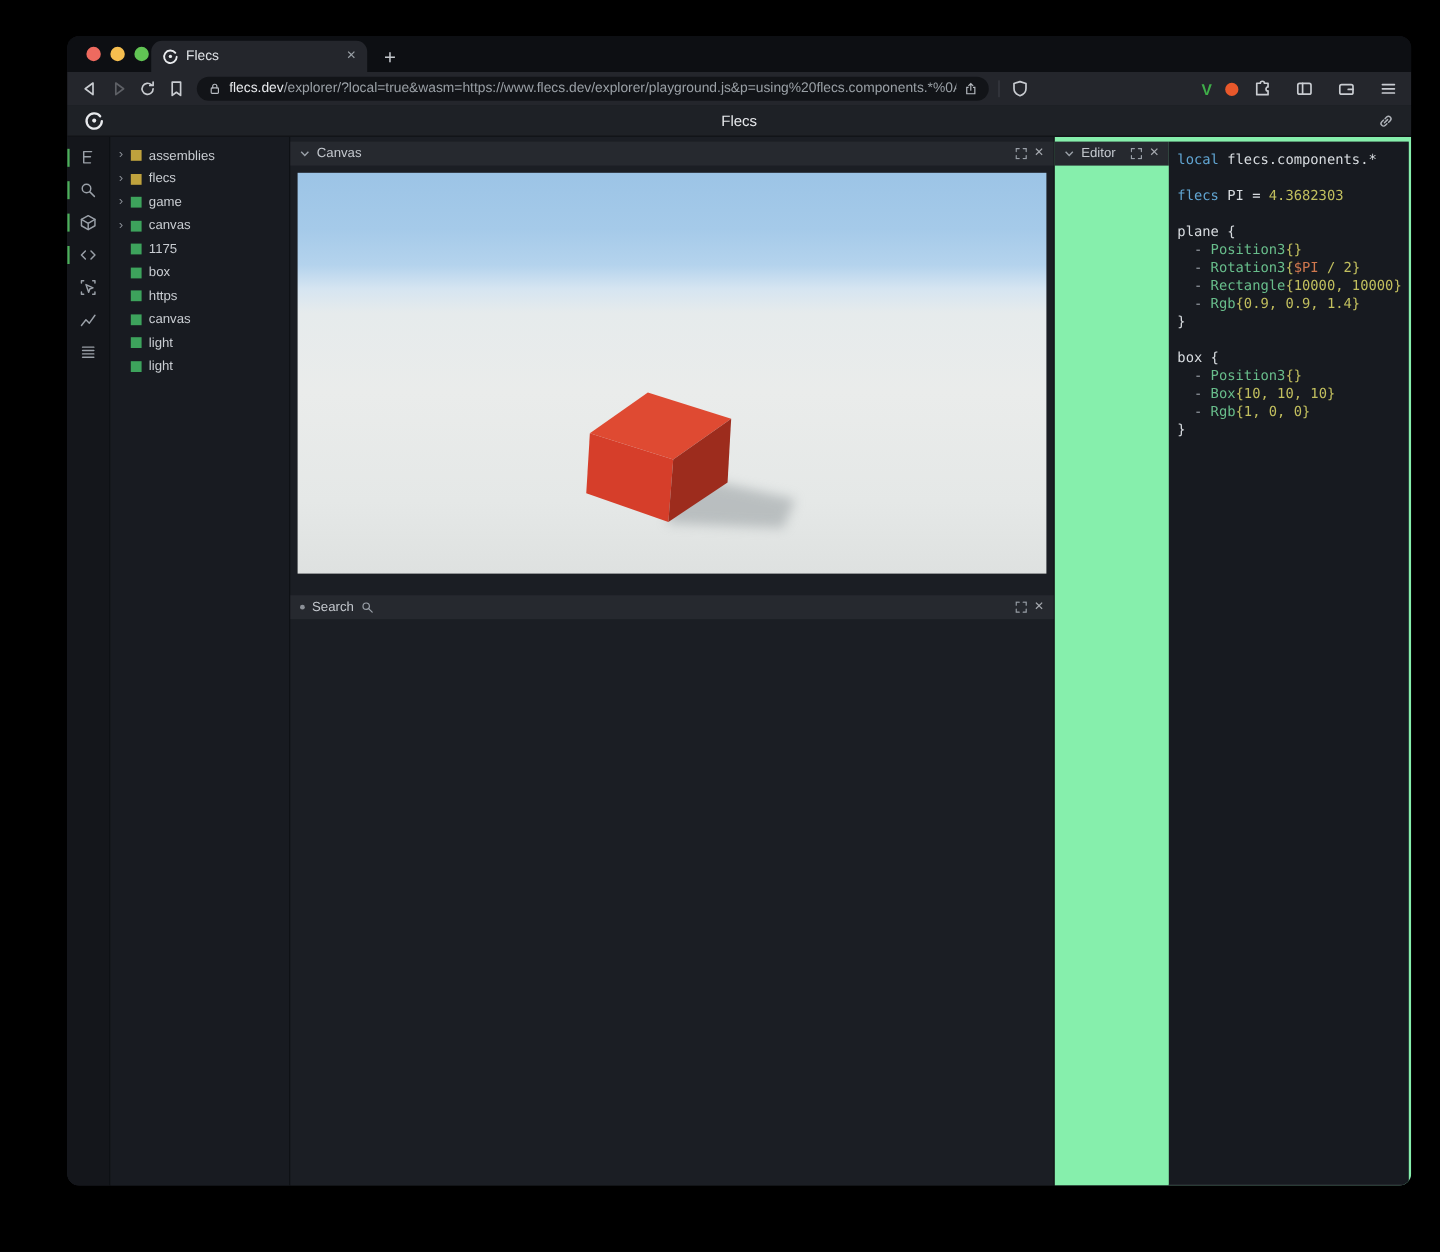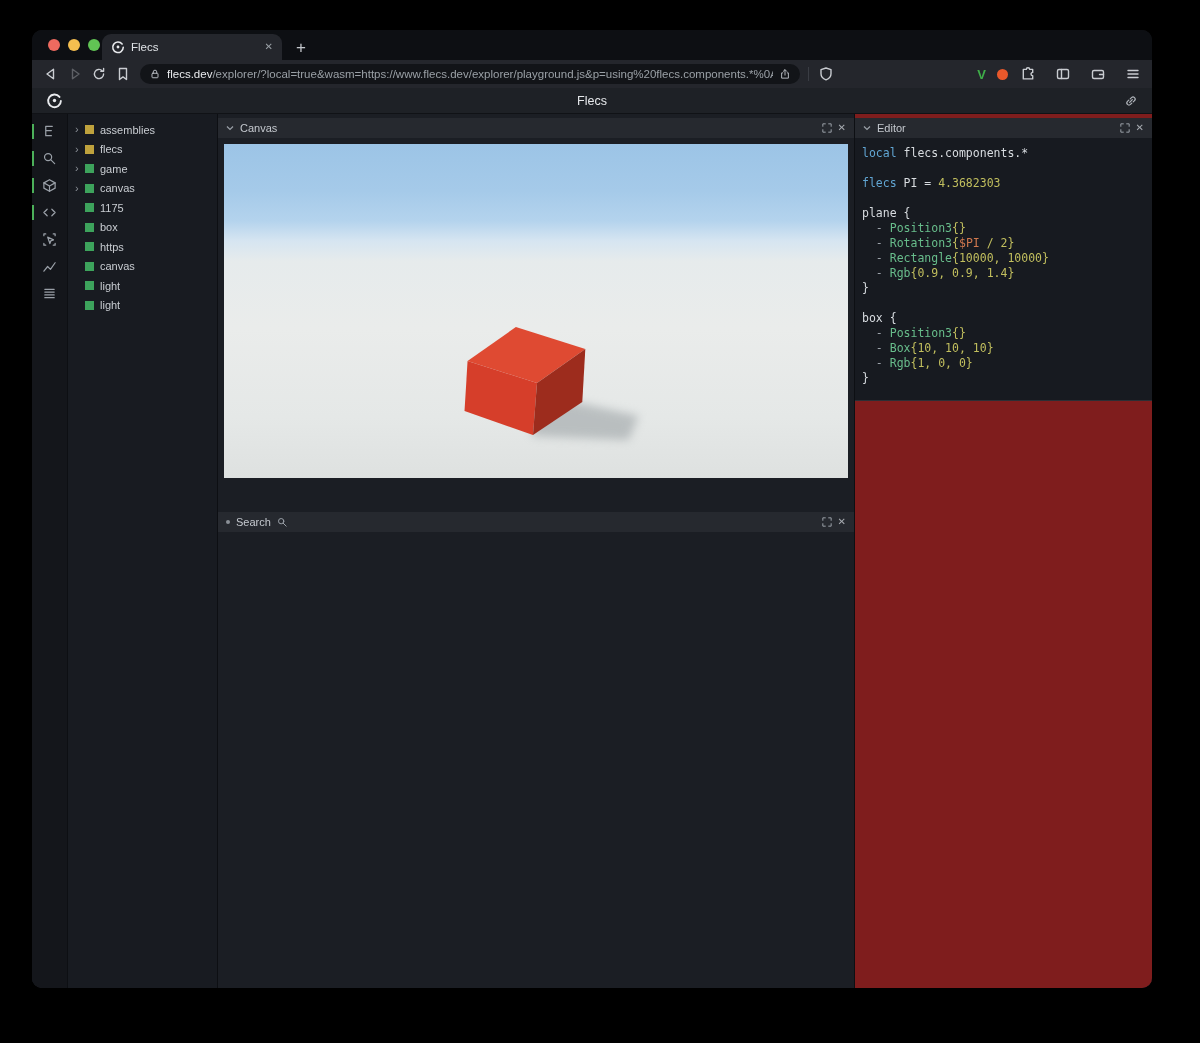--- a/index.html
+++ b/index.html
@@ -1,18 +1,18 @@
 <!DOCTYPE html>
 <html><head>
 <meta charset="utf-8">
 <style>
   *{box-sizing:border-box;margin:0;padding:0}
   html,body{width:1200px;height:1043px;background:#000;overflow:hidden;
     font-family:"Liberation Sans",sans-serif}
-  .window{position:absolute;left:32px;top:30px;width:1120px;height:958px;border-radius:10px;
+  .window{position:absolute;left:56px;top:30px;width:1120px;height:958px;border-radius:10px;
     overflow:hidden;background:#16181d;display:flex;flex-direction:column;
     box-shadow:0 18px 50px rgba(0,0,0,.7)}
 
   
   .tabstrip{height:30px;background:#0d0f13;display:flex;align-items:flex-end;flex:none;position:relative}
   .traffic{position:absolute;left:16px;top:9px;display:flex;gap:8px}
   .dot{width:12px;height:12px;border-radius:50%}
   .dot.red{background:#ee6a5f}.dot.yellow{background:#f5be4f}.dot.green{background:#61c454}
   .tab{margin-left:70px;width:180px;height:26px;background:#24262c;border-radius:9px 9px 0 0;
     display:flex;align-items:center;padding:0 9px;gap:6px}
@@ -62,24 +62,24 @@
   .ph-spacer{flex:1}
   .ph-ic{width:10px;height:10px;display:flex;fill:none;stroke:#9aa0a8;stroke-width:1.2;stroke-linecap:round}
   .ph-close{color:#a7abb1;font-size:10px;line-height:1}
   .chev{width:8px;height:8px;fill:none;stroke:#9aa0a8;stroke-width:1.2;flex:none}
   .dot-ind{width:4px;height:4px;border-radius:50%;background:#8b9097;flex:none}
 
   .canvas-body{margin:6px;height:334px;flex:none;position:relative;
     background:linear-gradient(180deg,#9cc4e6 0%,#a5cae9 14%,#b4d3ed 23%,#d6e5f1 29%,
       #e6ebec 35%,#eaeceb 55%,#e5e8e7 82%,#dee1e0 100%)}
   .scene{position:absolute;inset:0;width:100%;height:100%}
-  .search-header{margin-top:28px}
+  .search-header{margin-top:12px}
   .center-empty{flex:1}
 
-  .editor-col{width:297px;flex:none;display:flex;flex-direction:column;background:#7f1d1d;padding-top:4px}
+  .editor-col{width:297px;flex:none;display:flex;flex-direction:row;background:#86efac;padding-top:4px}
   .code{background:#171a20;padding:8px 6px 14px 7px;font-family:"DejaVu Sans Mono",monospace;
     font-size:11.5px;line-height:15px;border-bottom:1px solid #2c2f35;flex:none}
   .code-line{white-space:pre;min-height:15px}
   .tok-kw{color:#61a5d2}.tok-ent{color:#d8dce0}.tok-comp{color:#68bd8b}
   .tok-num{color:#c2bf5e}.tok-var{color:#d0784e}.tok-punc{color:#9ba1a8}
   .editor-empty{flex:1}
 </style>
 </head>
 <body>
 

